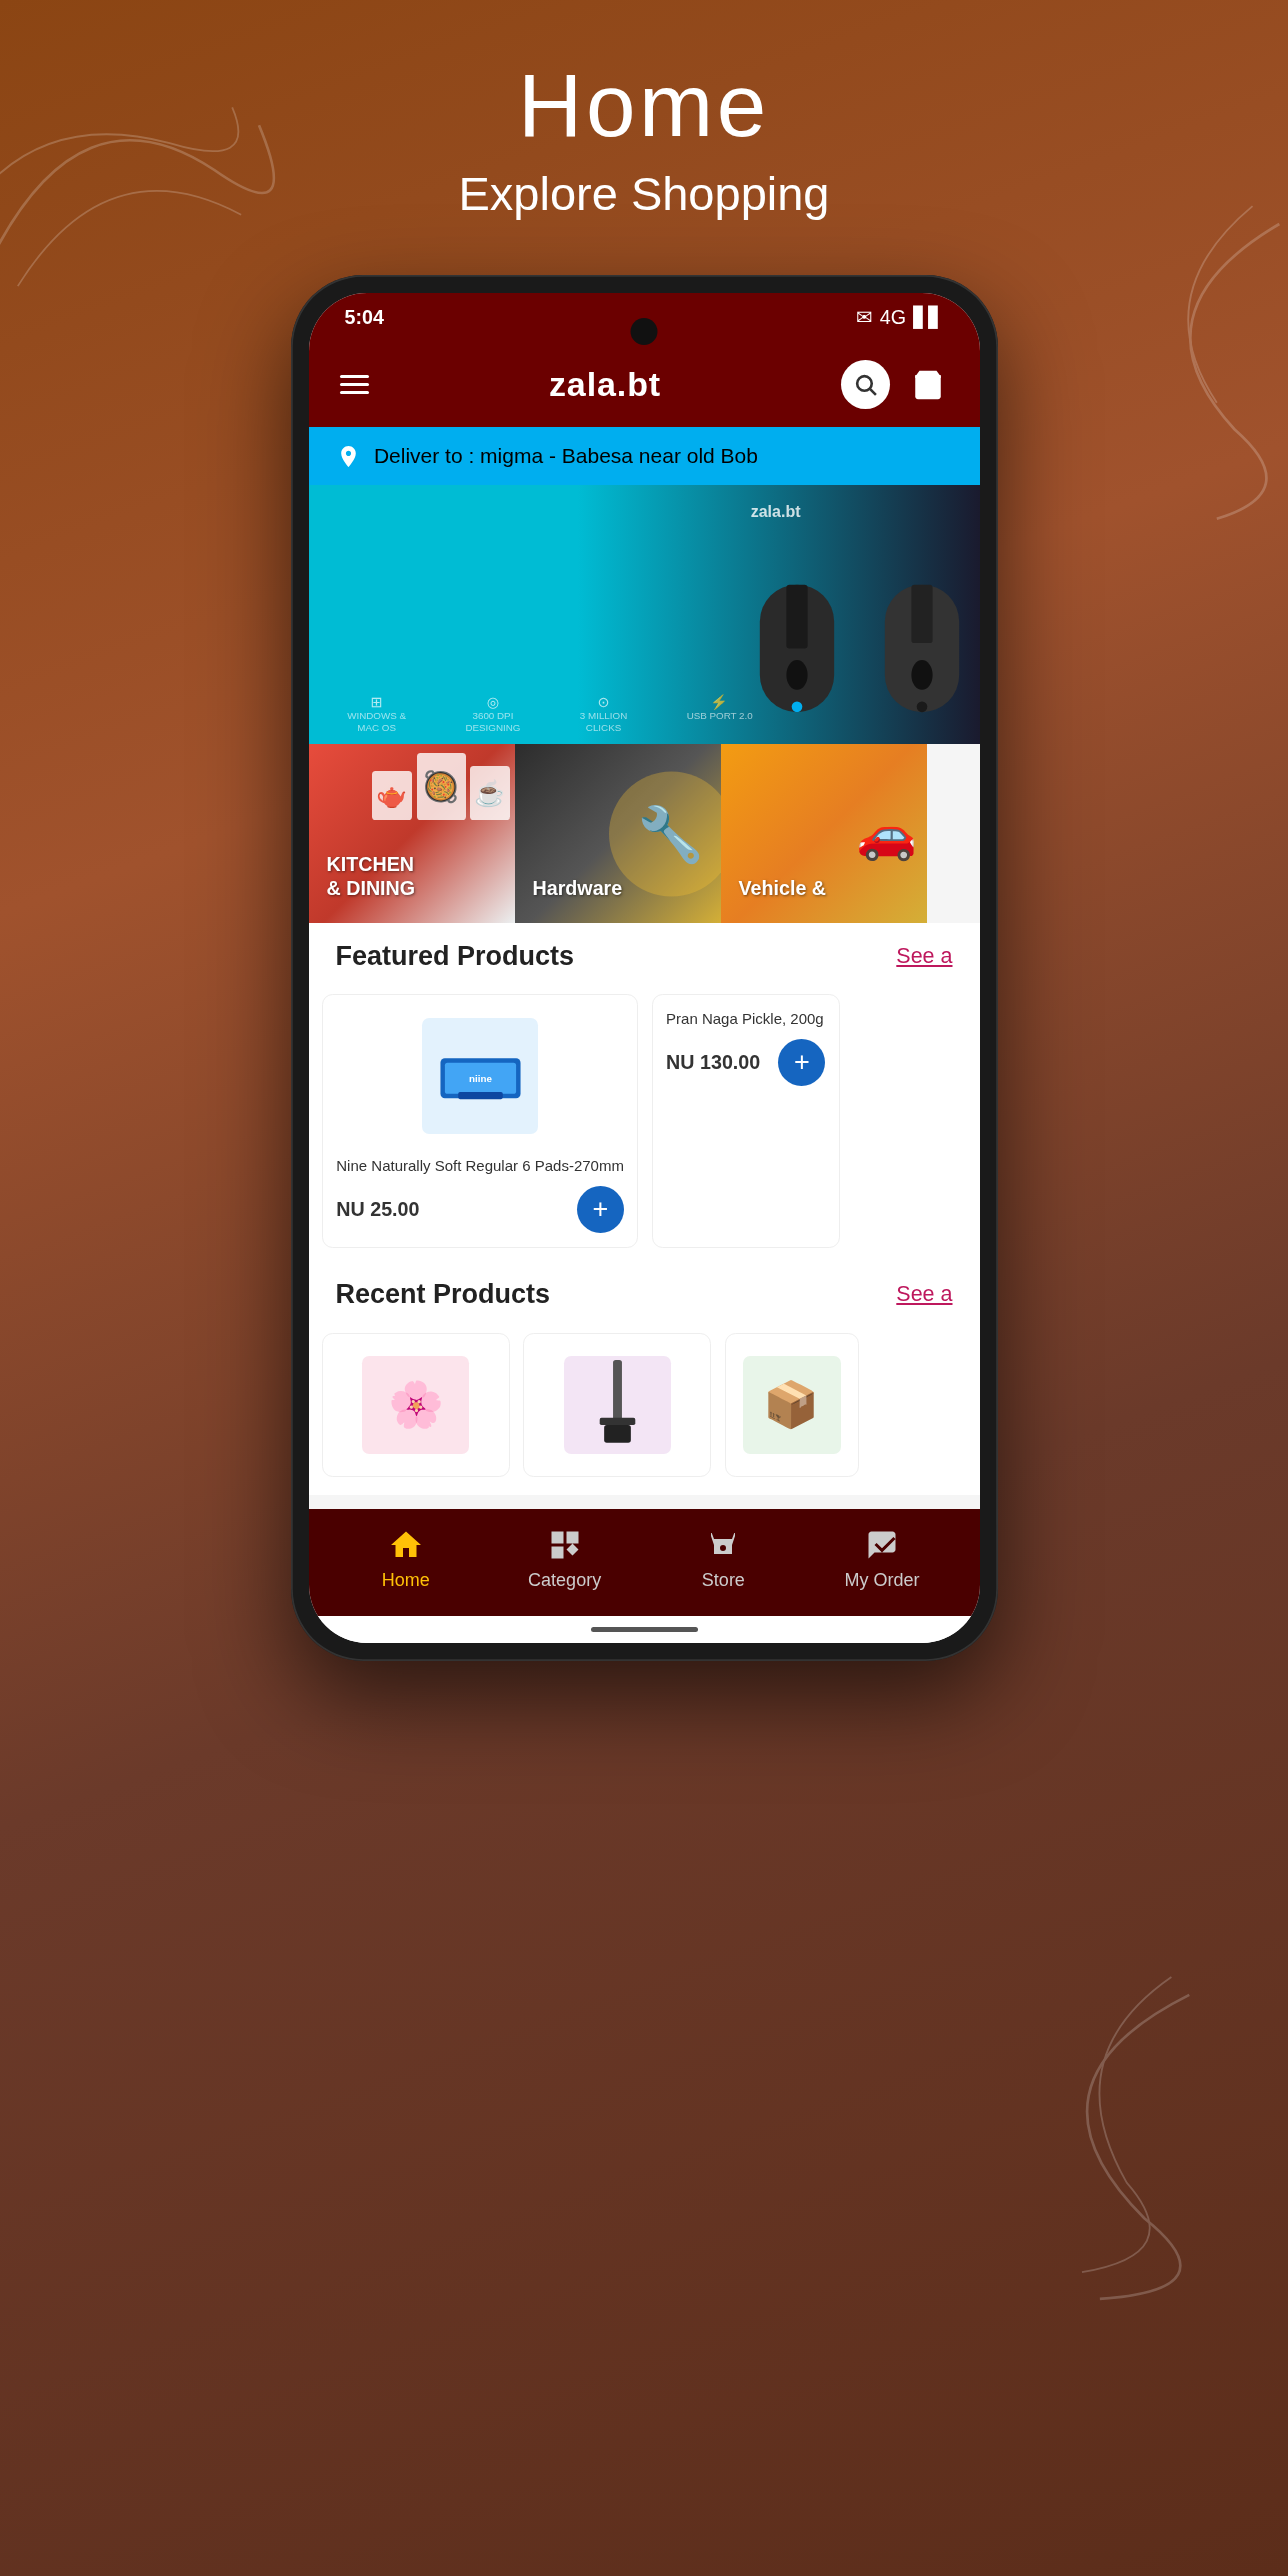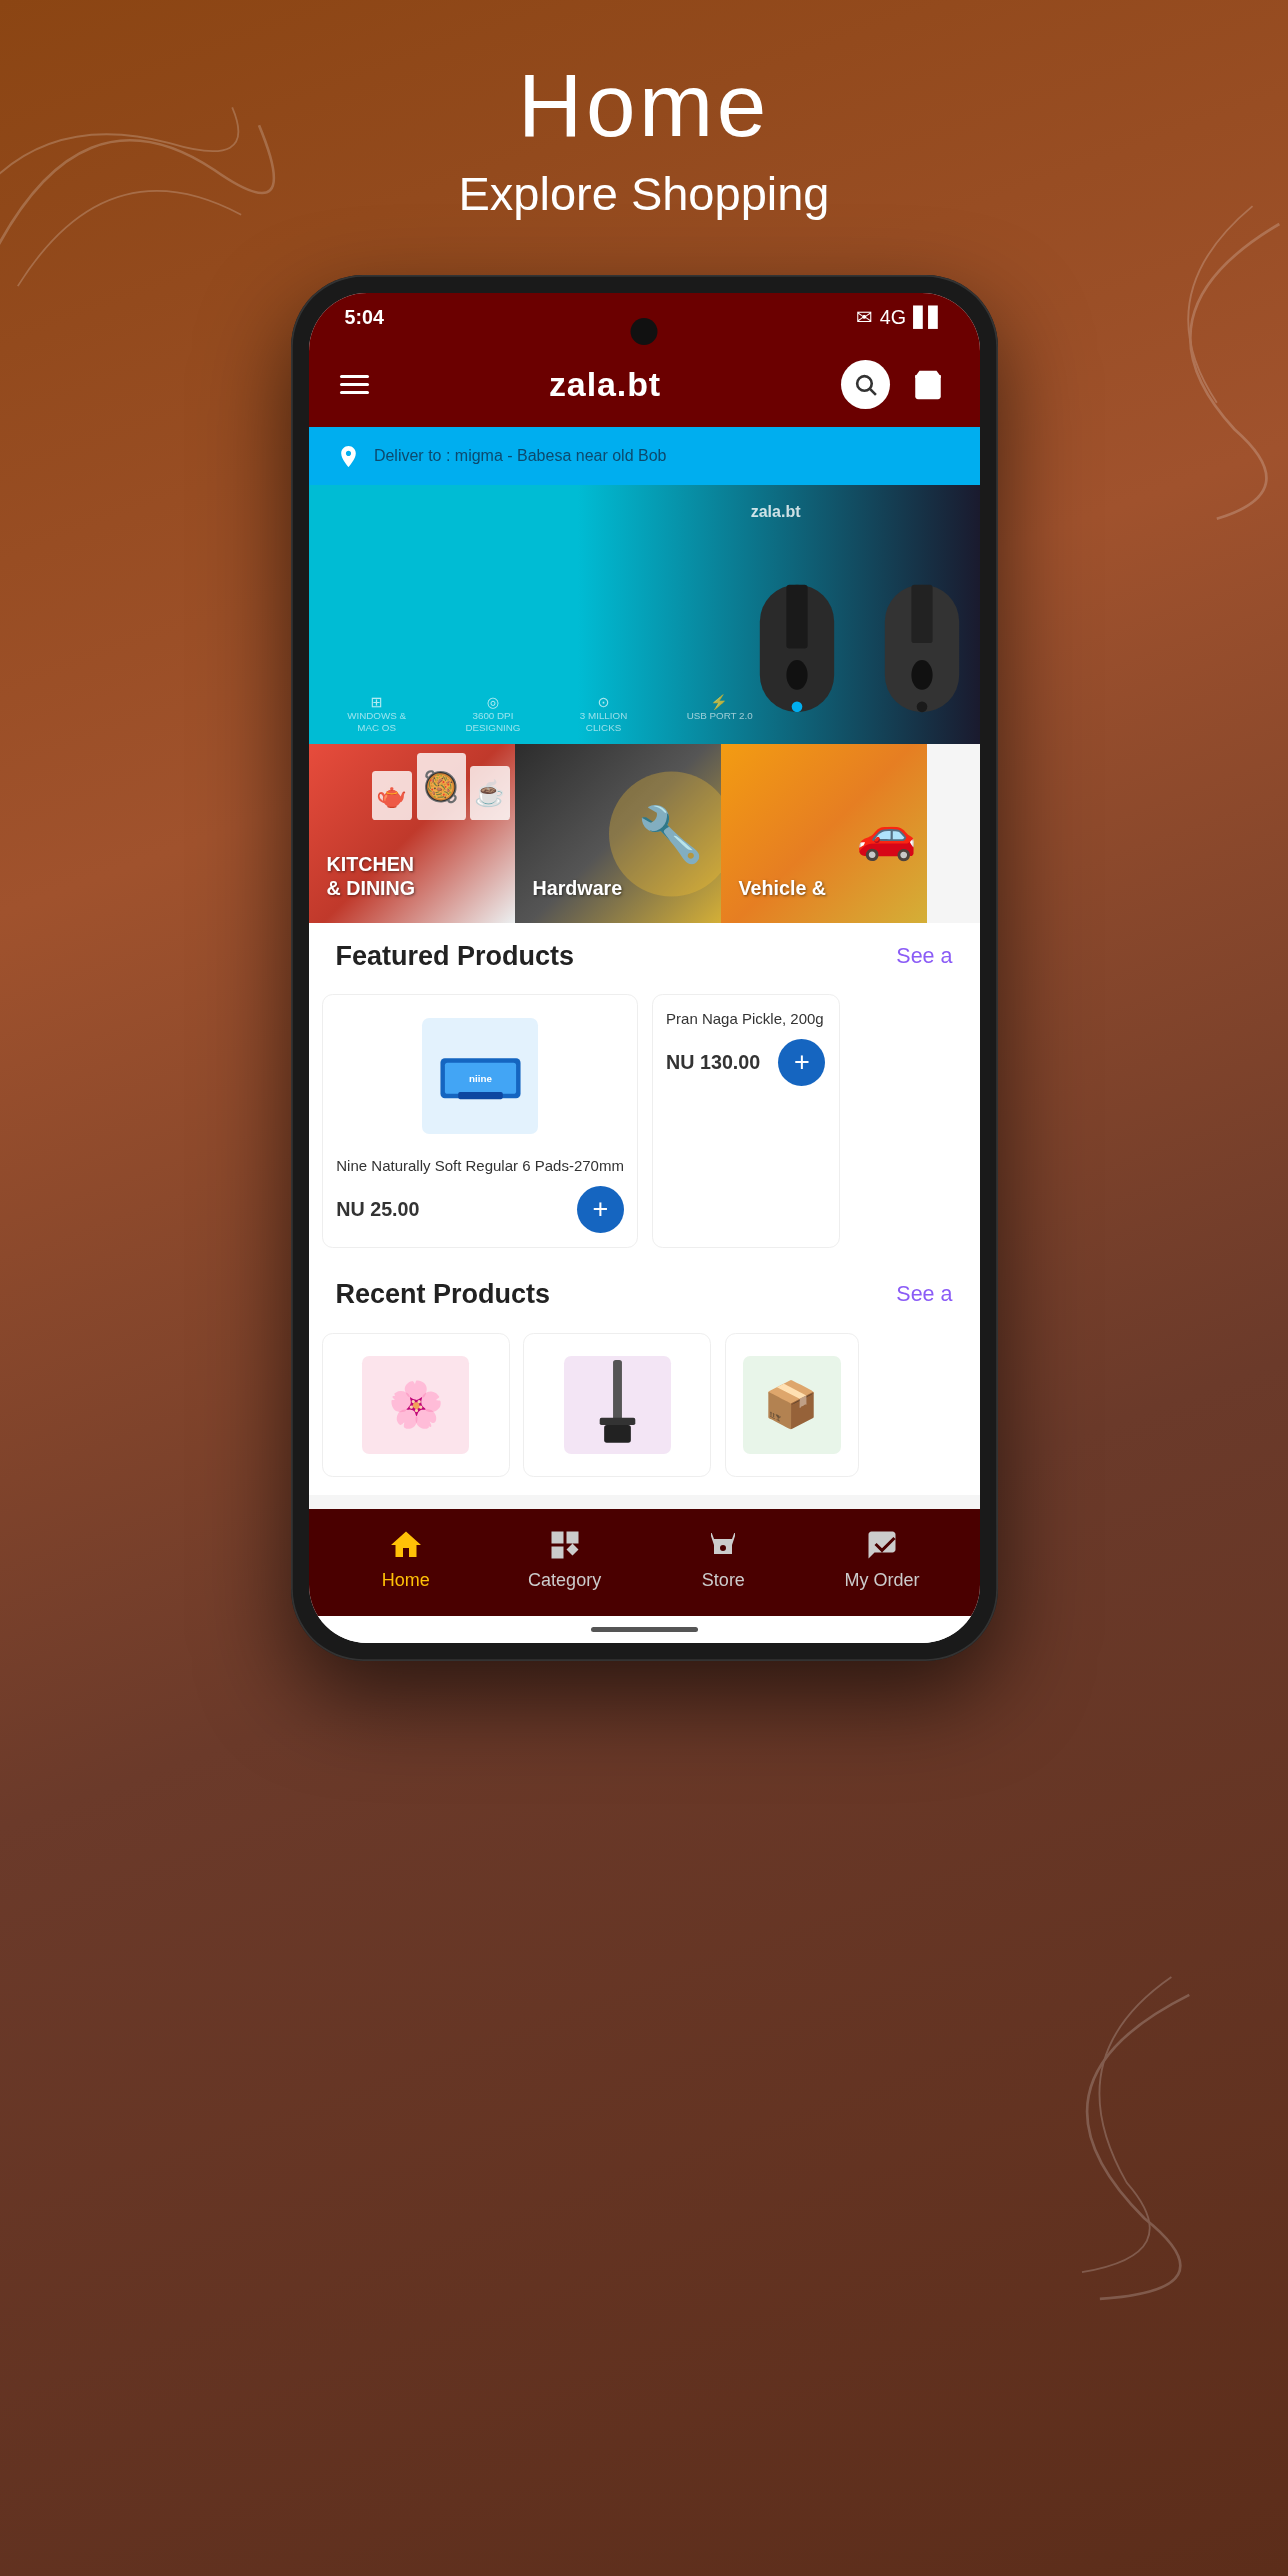--- a/index.html
+++ b/index.html
@@ -168,22 +168,22 @@
     
     .delivery-bar {
       background: #00AEEF;
       padding: 16px 27px;
       display: flex;
       align-items: center;
       gap: 13.4px;
       min-height: 58px;
     }
     .delivery-text {
-      color: #0c4a6e;
-      font-size: 16px;
+      color: #000000;
+      font-size: 21px;
       font-weight: 600;
     }
     .delivery-text span { font-weight: 400; }
 
     
     .banner-section {
       background: linear-gradient(to right, #00BCD4 40%, #1a1a2e 100%);
       height: 259px;
       position: relative;
       display: flex;
@@ -272,22 +272,23 @@
       align-items: center;
       padding: 18px 27px 9px;
     }
     .section-title {
       font-size: 27px;
       font-weight: 700;
       color: #222;
     }
     .see-all {
       font-size: 21.5px;
-      color: #8b5cf6;
-      cursor: pointer;
+      color: #be185d;
+      cursor: pointer;
+      text-decoration: underline;
     }
 
     
     .products-row {
       background: white;
       display: flex;
       gap: 0;
       overflow-x: auto;
       scrollbar-width: none;
       padding: 13.4px 13.4px;

